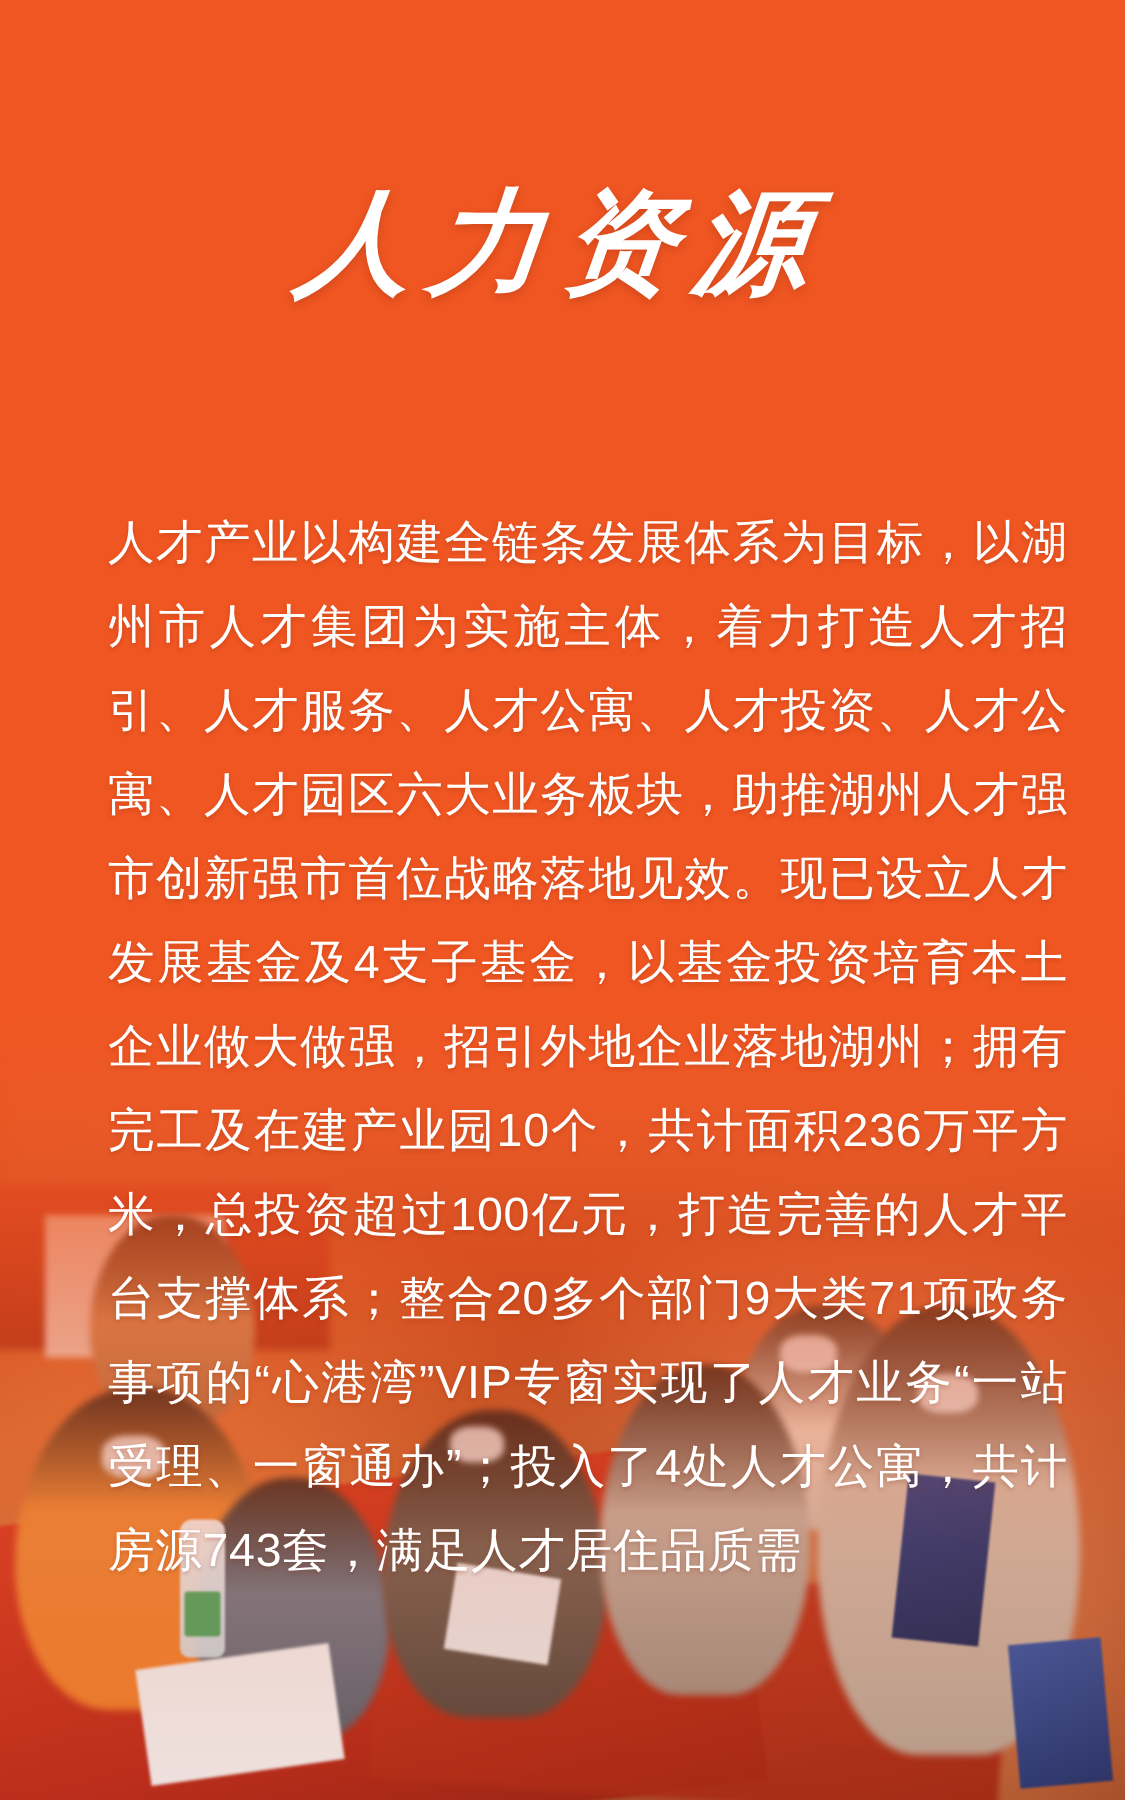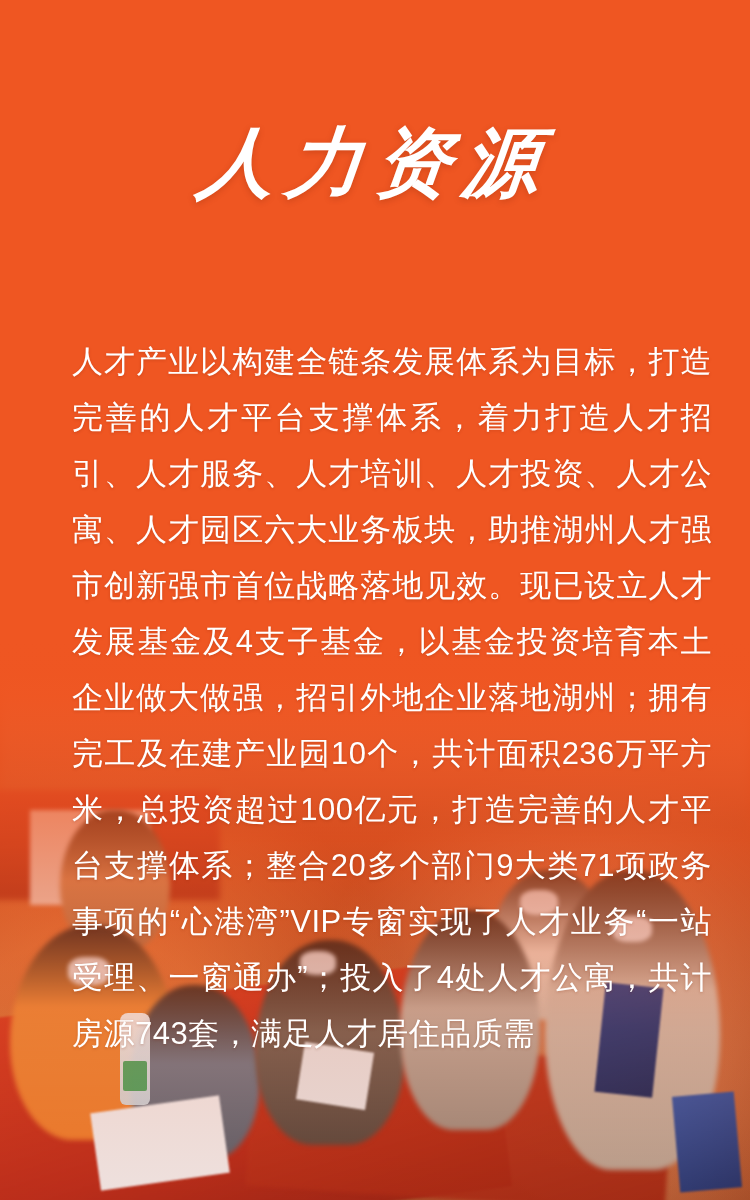--- a/index.html
+++ b/index.html
@@ -217,16 +217,16 @@
     <div class="paper paper-2"></div>
     <div class="blue-book"></div>
     <div class="blue-book2"></div>
     <div class="photo-tint"></div>
   </div>
 
   <div class="content">
     <div class="title-wrap">
       <h1 class="title">人力资源</h1>
     </div>
-    <p class="body-text">人才产业以构建全链条发展体系为目标，打造完善的人才平台支撑体系，着力打造人才招引、人才服务、人才培训、人才投资、人才公寓、人才园区六大业务板块，助推湖州人才强市创新强市首位战略落地见效。现已设立人才发展基金及4支子基金，以基金投资培育本土企业做大做强，招引外地企业落地湖州；拥有完工及在建产业园10个，共计面积236万平方米，总投资超过100亿元，打造完善的人才平台支撑体系；整合20多个部门9大类71项政务事项的“心港湾”VIP专窗实现了人才业务“一站受理、一窗通办”；投入了4处人才公寓，共计房源743套，满足人才居住品质需</p>
+    <p class="body-text">人才产业以构建全链条发展体系为目标，以湖州市人才集团为实施主体，着力打造人才招引、人才服务、人才公寓、人才投资、人才公寓、人才园区六大业务板块，助推湖州人才强市创新强市首位战略落地见效。现已设立人才发展基金及4支子基金，以基金投资培育本土企业做大做强，招引外地企业落地湖州；拥有完工及在建产业园10个，共计面积236万平方米，总投资超过100亿元，打造完善的人才平台支撑体系；整合20多个部门9大类71项政务事项的“心港湾”VIP专窗实现了人才业务“一站受理、一窗通办”；投入了4处人才公寓，共计房源743套，满足人才居住品质需</p>
   </div>
 
 </div>
 
 </body></html>

